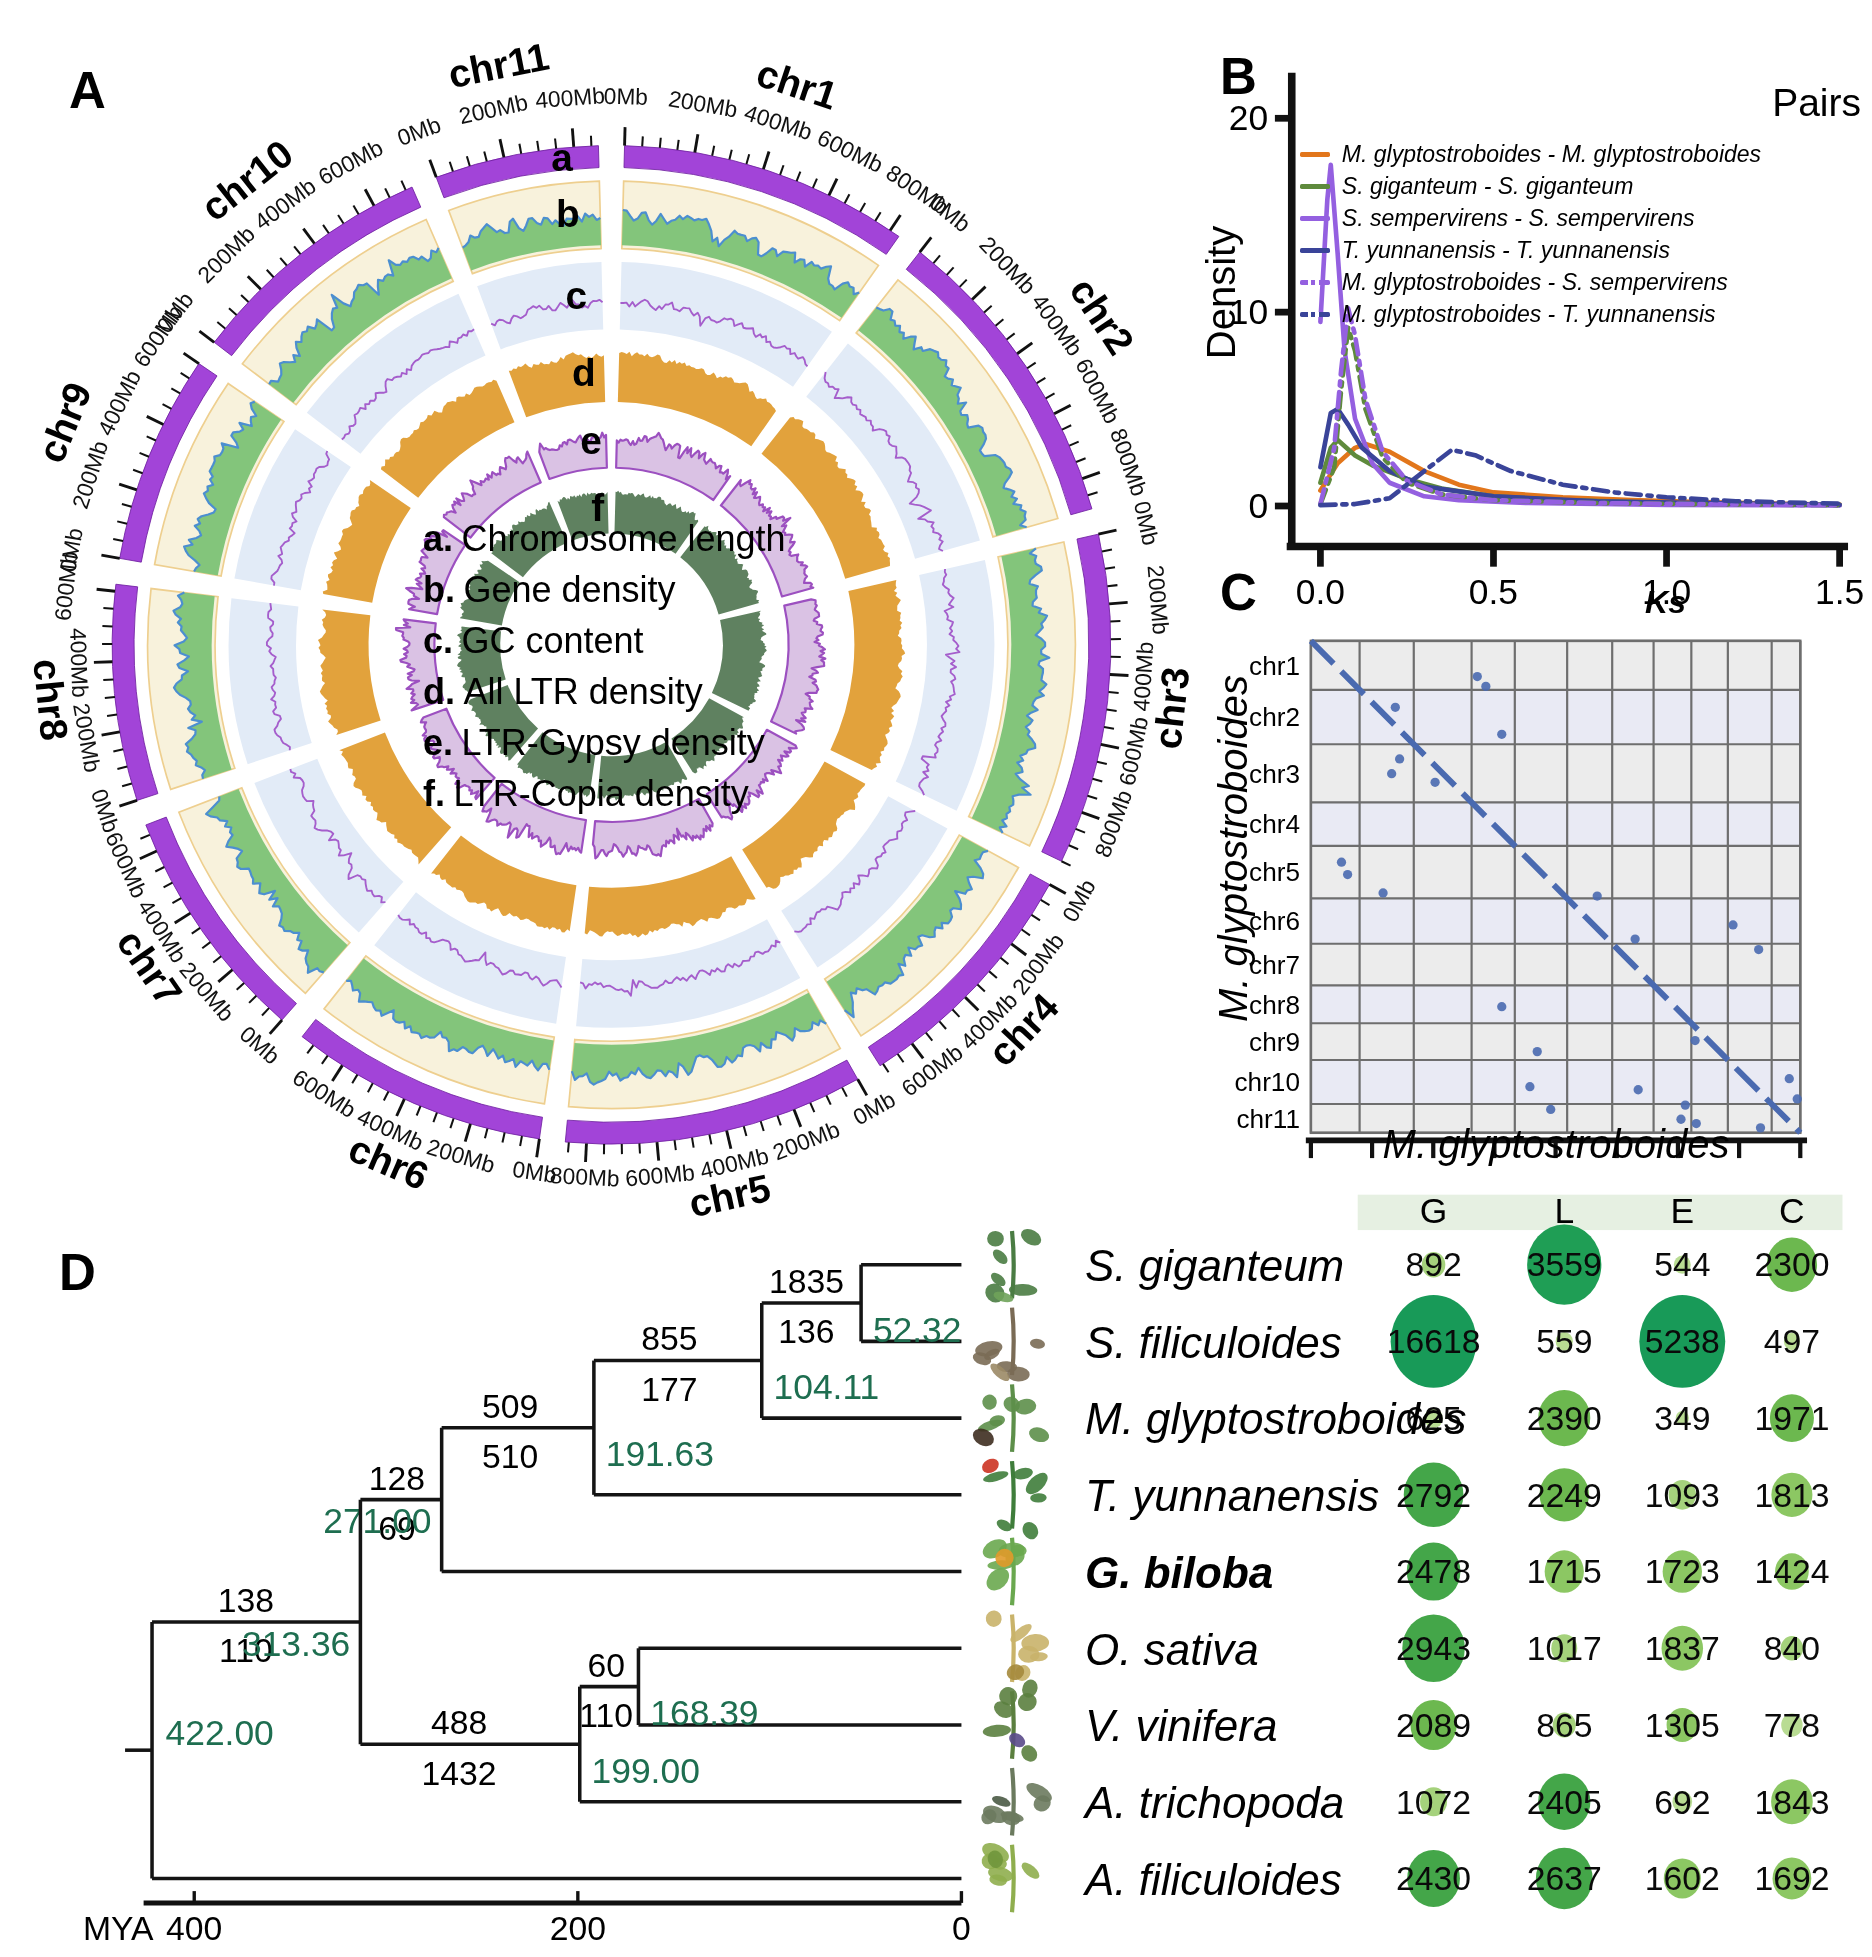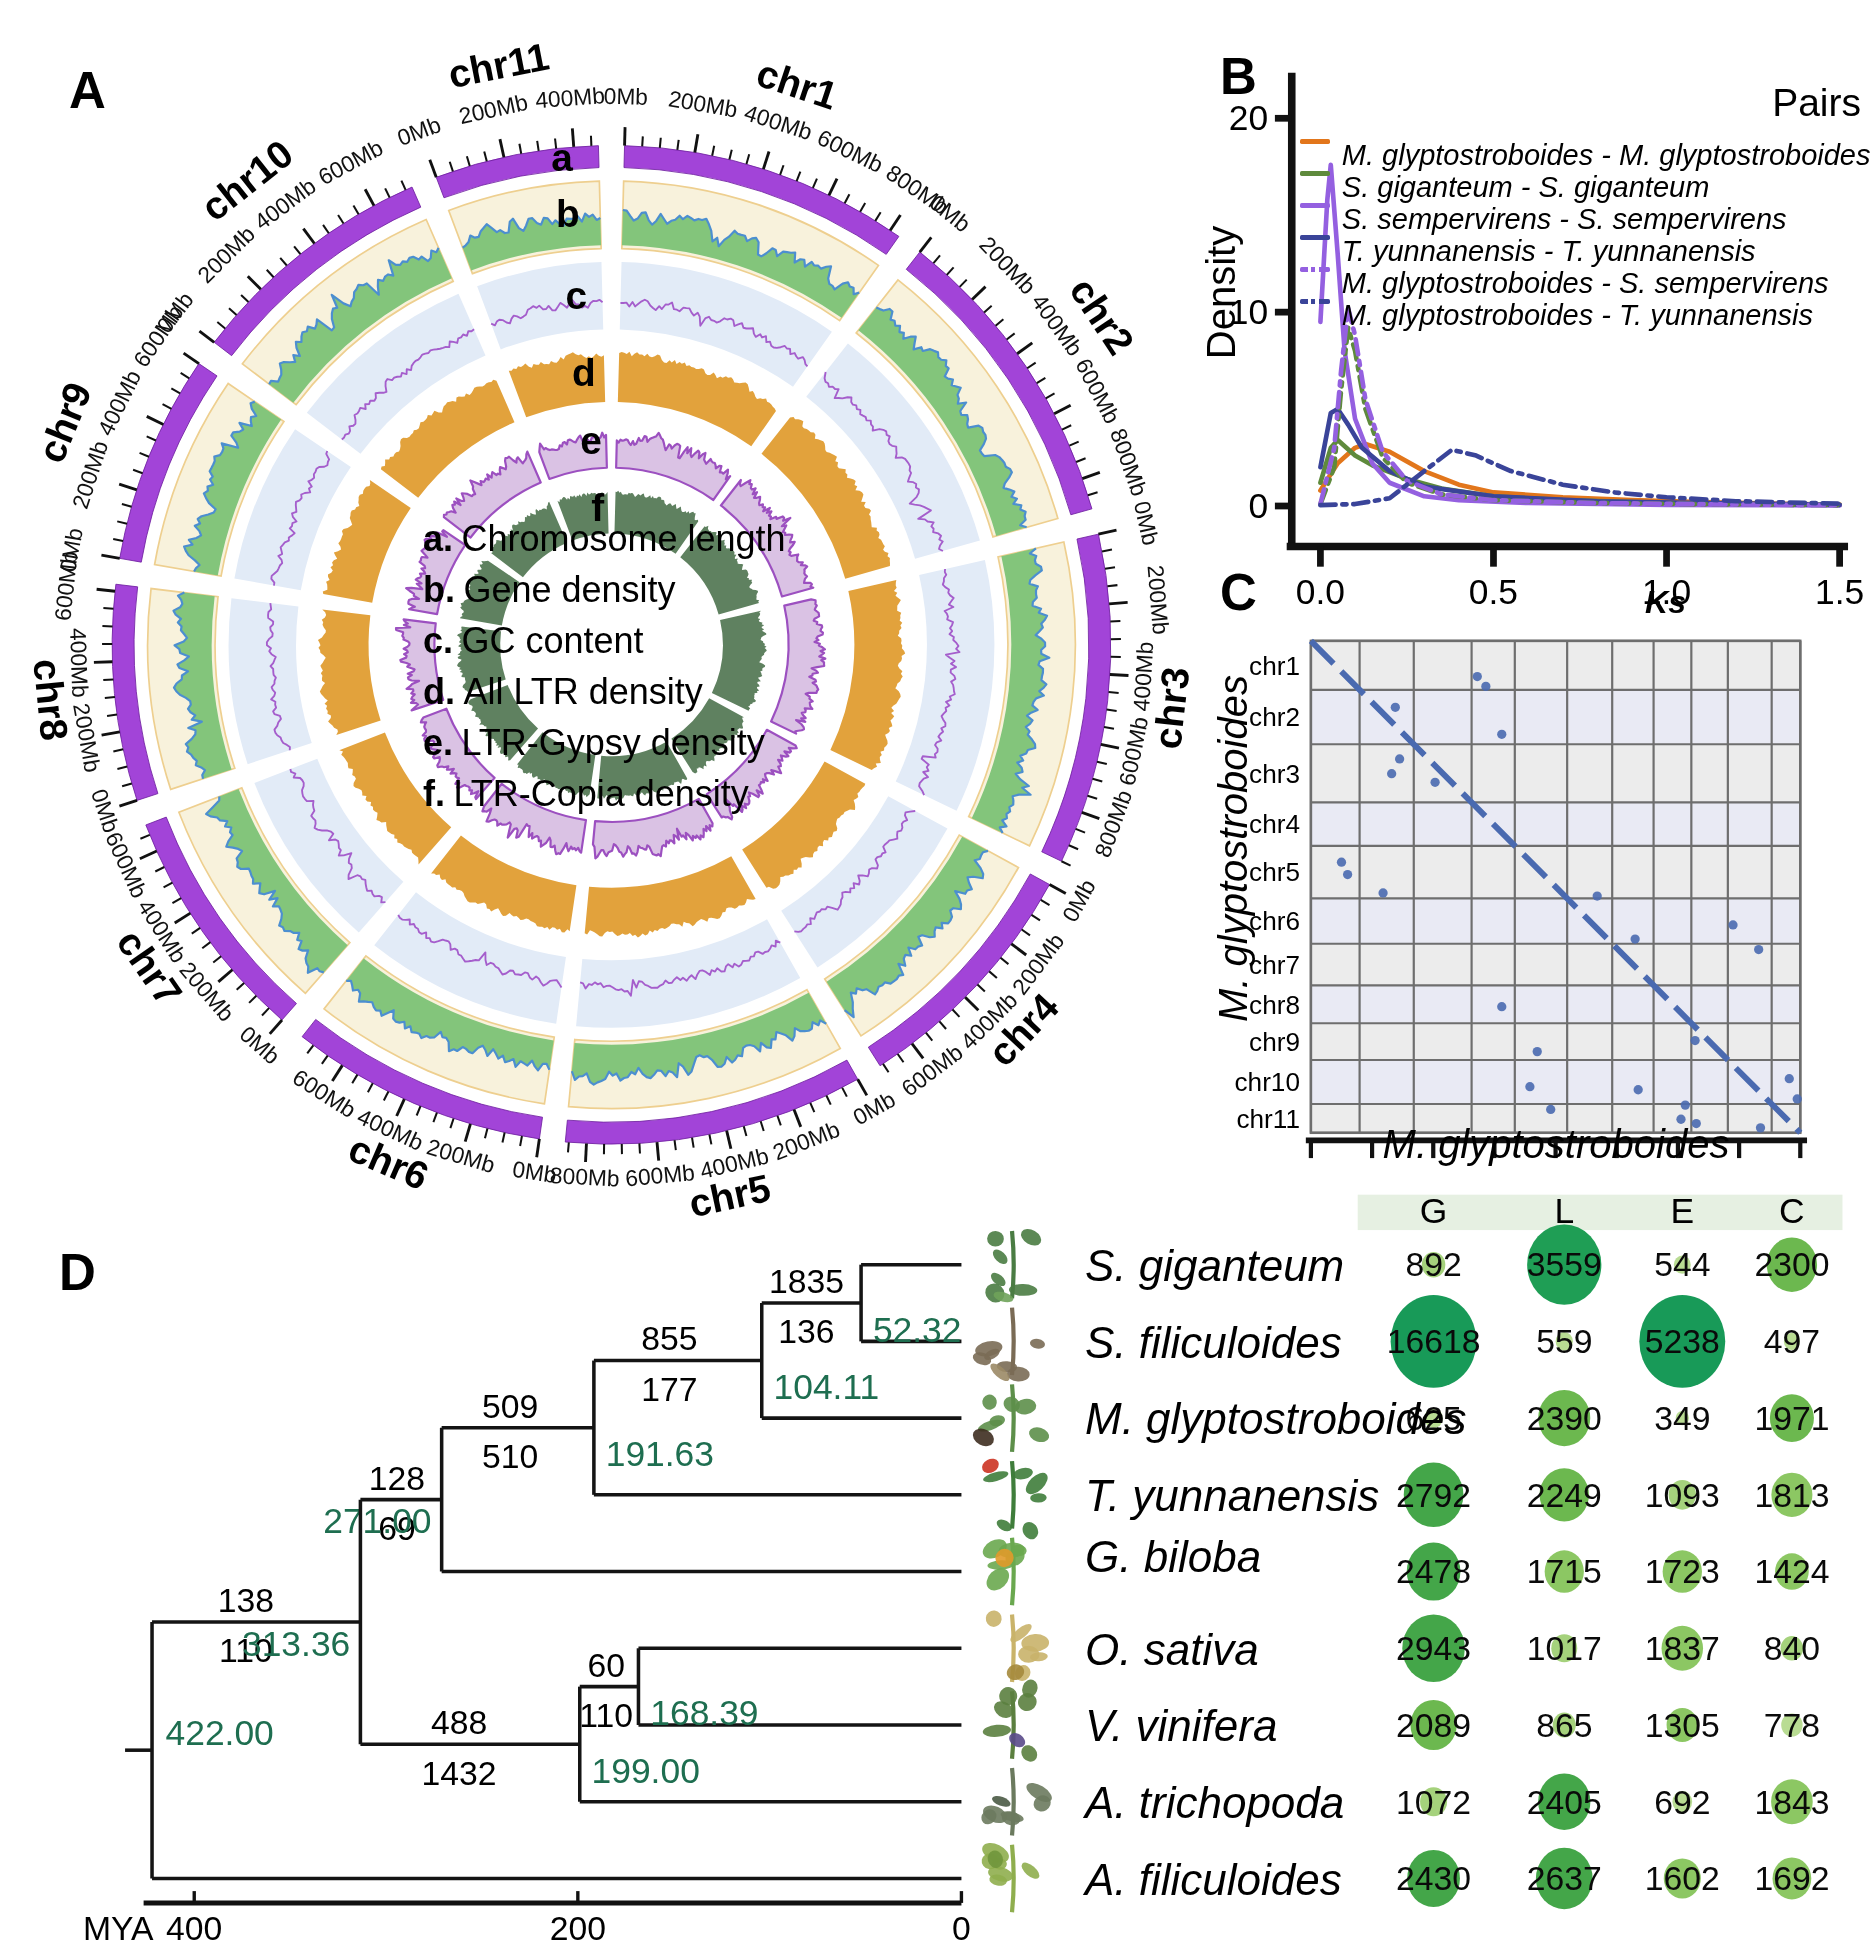--- a/index.html
+++ b/index.html
@@ -4,21 +4,21 @@
 <style>
   html,body{margin:0;padding:0;background:#fff}
   .stage{position:relative;width:1873px;height:1957px;background:#ffffff;
          font-family:"Liberation Sans",sans-serif;overflow:hidden;color:#000}
   svg{position:absolute;display:block}
   .panel-letter{position:absolute;font-size:51px;font-weight:bold}
   .clegend{position:absolute;left:423px;top:513px;font-size:36px;line-height:51px}
   .clegend-row b{font-weight:bold;margin-right:8.4px}
   .ks-legend{position:absolute;left:1300px;top:81px;width:561px}
   .ks-title{font-size:39px;text-align:right;margin:0 0 13.5px 51px}
-  .ks-row{display:flex;align-items:flex-start;height:32px;font-size:29px;font-style:italic;white-space:nowrap}
+  .ks-row{display:flex;align-items:center;height:32px;font-size:23px;font-style:italic;white-space:nowrap}
   .key{width:30px;height:5px;margin-right:11.8px;flex:0 0 30px;border-radius:1.7px}
   .overlay-label{position:absolute;white-space:nowrap}
   .rot90{transform:rotate(-90deg);transform-origin:center center}
   .species-name{position:absolute;font-size:44px;font-style:italic;white-space:nowrap}
 </style>
 </head>
 <body>
 
 <div class="stage">
 
@@ -848,21 +848,21 @@
       <g>
         <ellipse cx="2085" cy="833" rx="22.98884" ry="24.865479999999998" fill="#8cc763"></ellipse>
         <text x="2085" y="847" font-size="40" font-family="&quot;Liberation Sans&quot;, sans-serif" fill="#0a0a0a" text-anchor="middle">1692</text>
       </g>
     </svg>
   <div id="species-col" style="position:absolute;left:1085px;top:1176px;width:388px;height:781px">
       <div class="species-name" style="top: 65px; left: 0px;">S. giganteum</div>
       <div class="species-name" style="top: 142px; left: 0px;">S. filiculoides</div>
       <div class="species-name" style="top: 218px; left: 0px;">M. glyptostroboides</div>
       <div class="species-name" style="top: 295px; left: 0px;">T. yunnanensis</div>
-      <div class="species-name" style="top: 356px; left: 0px;">G. biloba</div>
+      <div class="species-name" style="top: 372px; left: 0px; font-weight: bold;">G. biloba</div>
       <div class="species-name" style="top: 449px; left: 0px;">O. sativa</div>
       <div class="species-name" style="top: 525px; left: 0px;">V. vinifera</div>
       <div class="species-name" style="top: 602px; left: 0px;">A. trichopoda</div>
       <div class="species-name" style="top: 679px; left: 0px;">A. filiculoides</div>
     </div>
 
 </div>
 
 
 </body></html>

